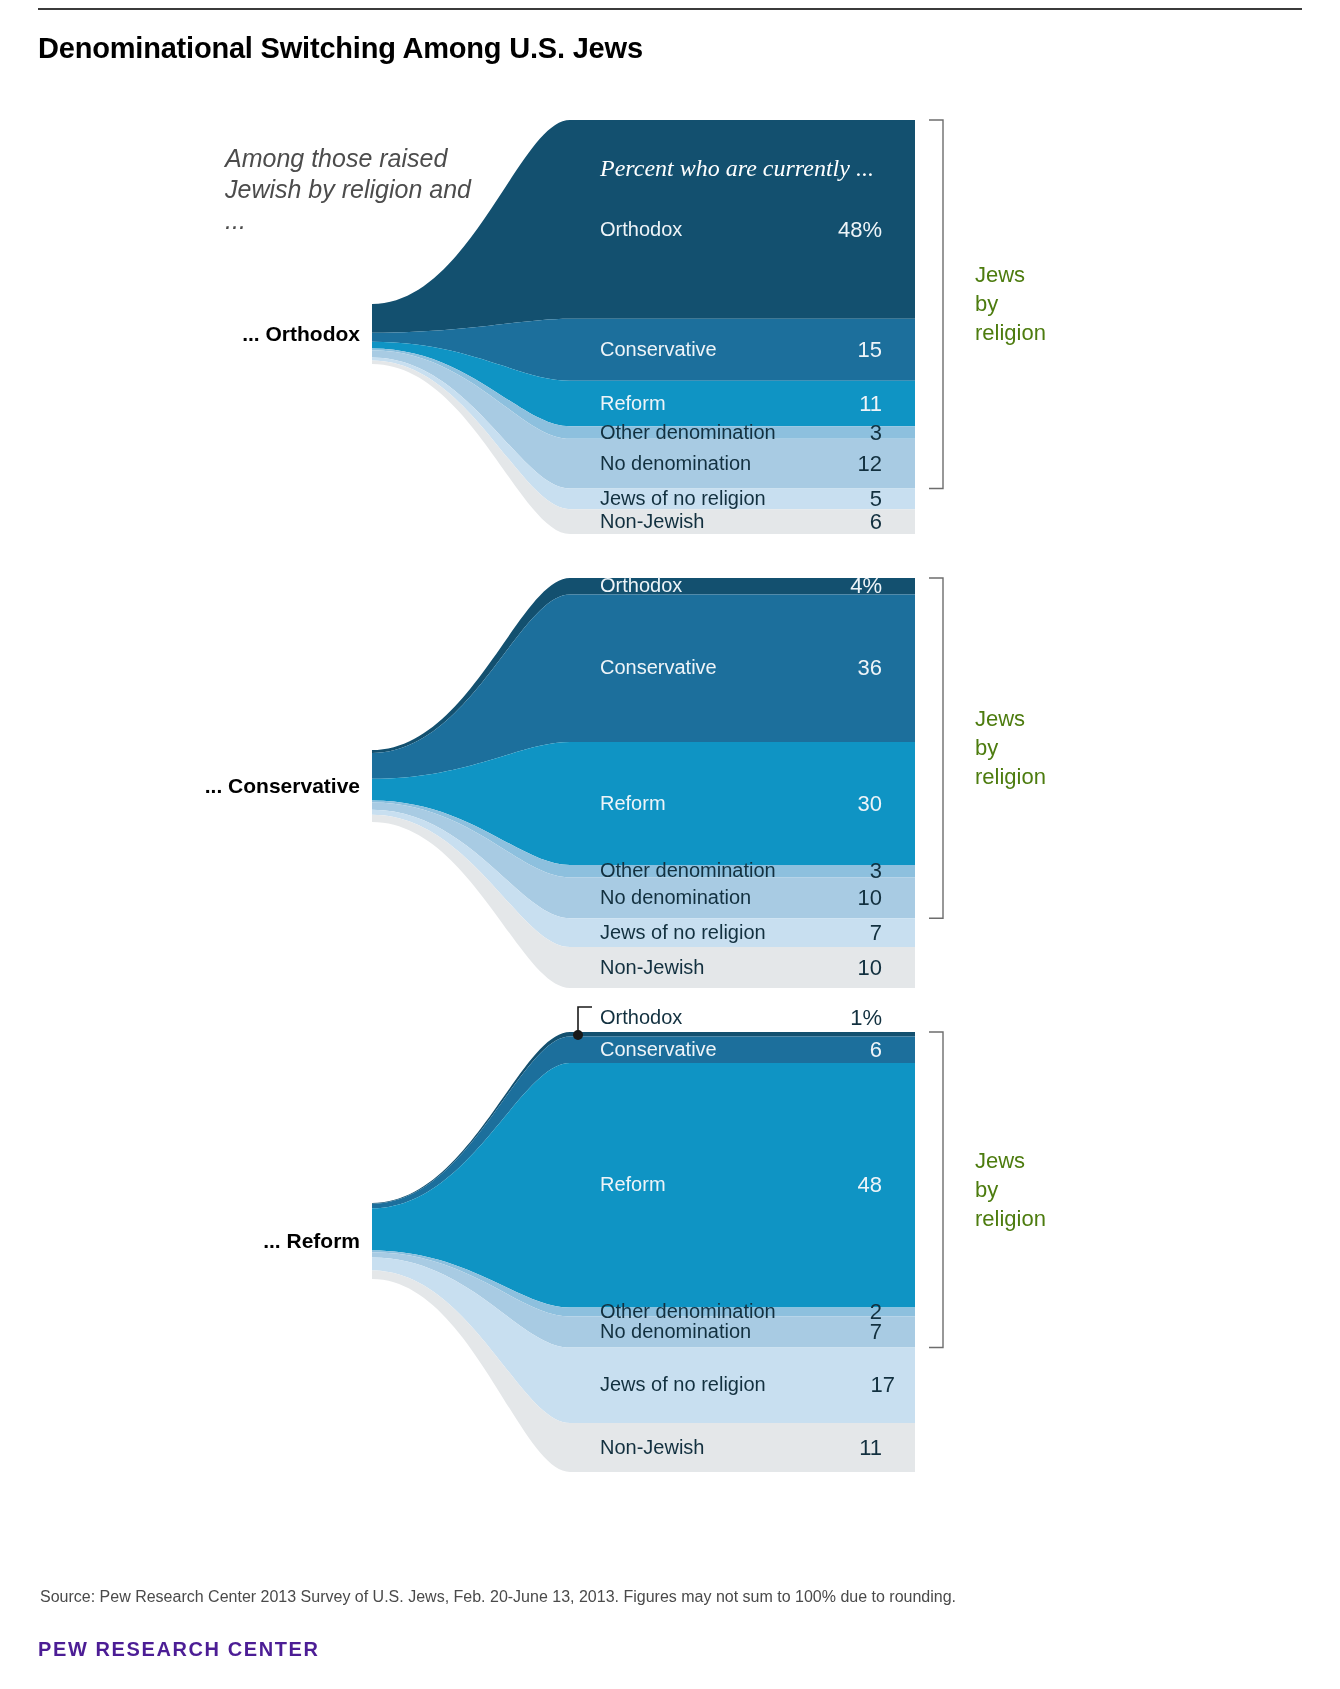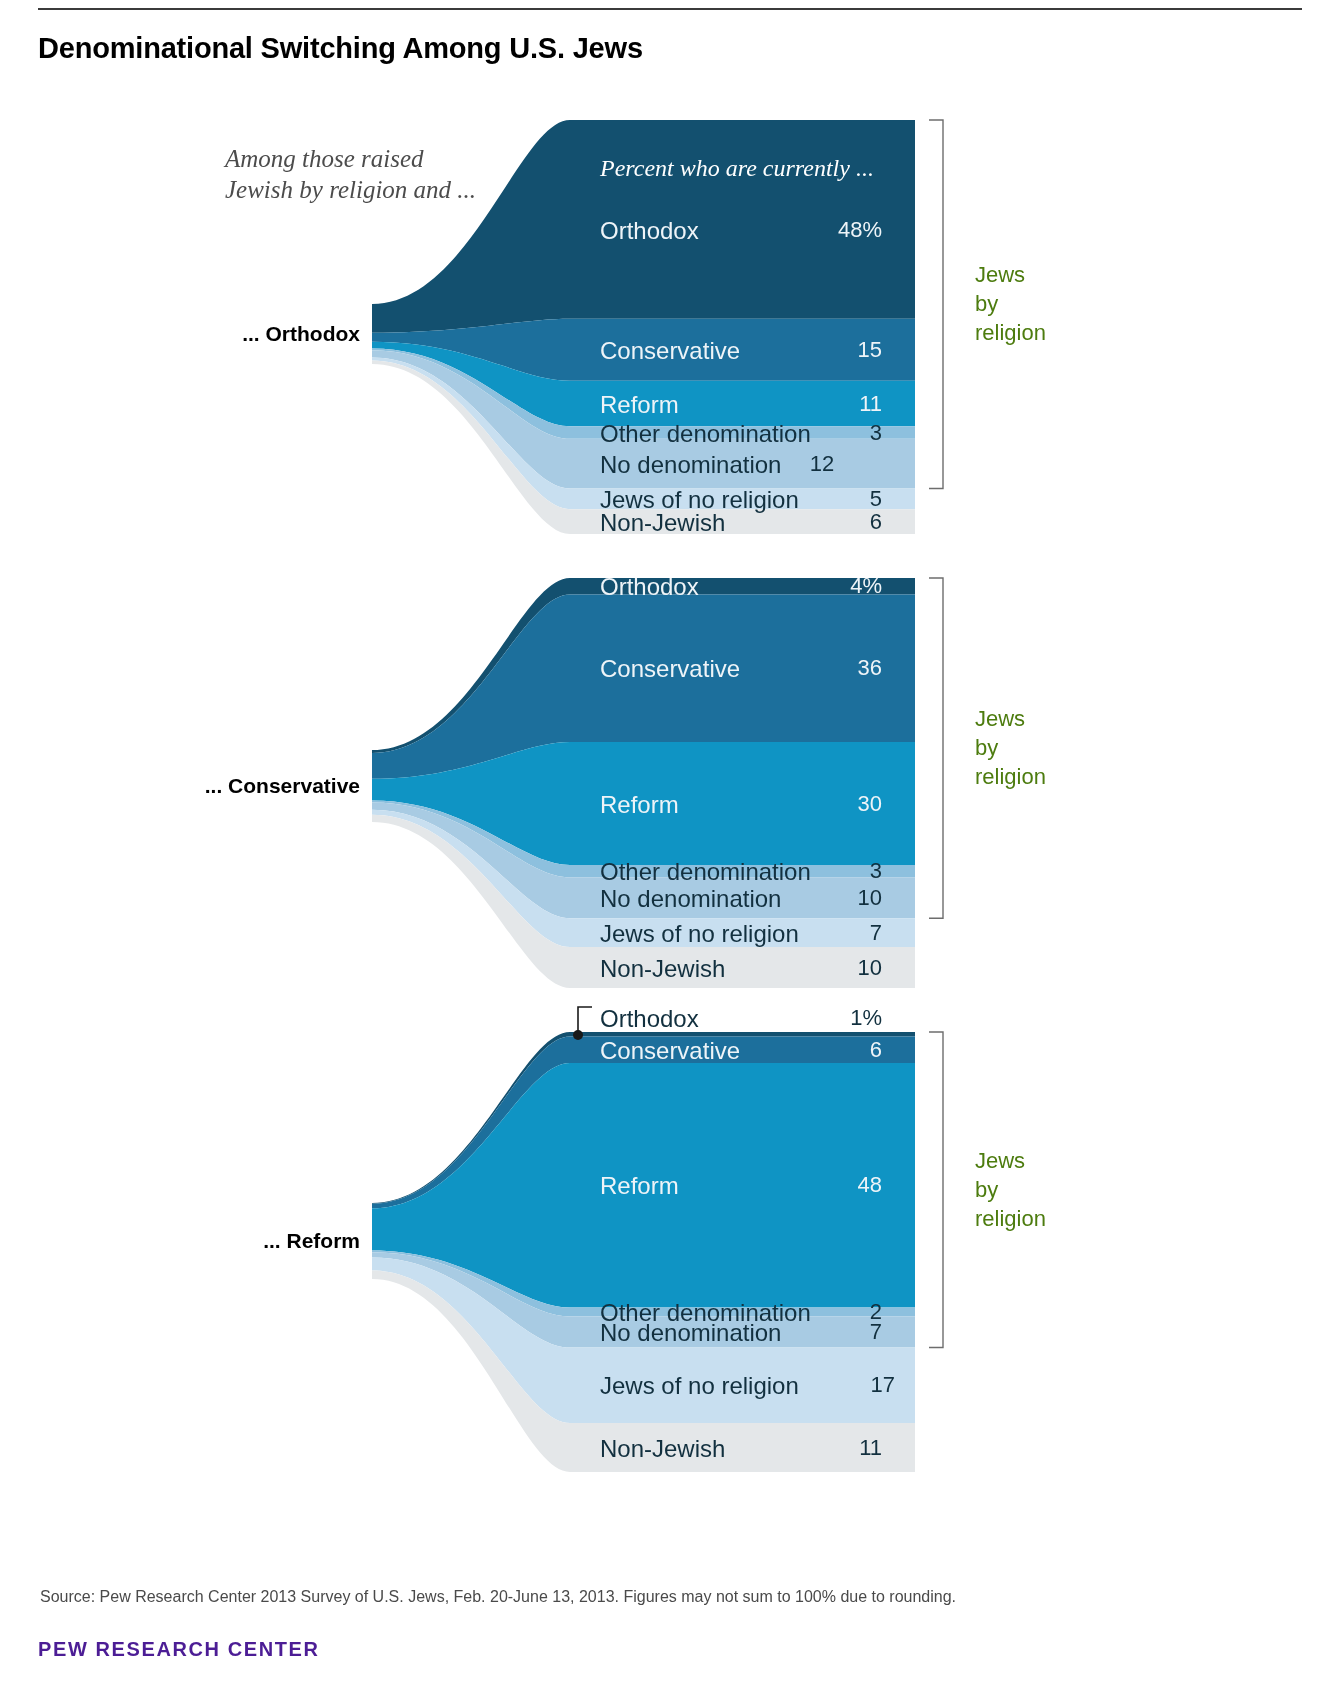--- a/index.html
+++ b/index.html
@@ -37,21 +37,21 @@
     font-weight: bold;
     letter-spacing: -0.2px;
     color: #000000;
   }
   
   .intro-note {
     position: absolute;
     left: 225px;
     top: 143px;
     width: 260px;
-    font-family: Liberation Serif, serif;
+    font-family: Liberation Sans, sans-serif;
     font-style: italic;
     font-size: 25px;
     line-height: 31px;
     color: #4c4c4c;
   }
   
   .panel {
     position: absolute;
     left: 0;
     width: 1340px;
@@ -64,21 +64,21 @@
   .source-label {
     position: absolute;
     font-size: 21px;
     font-weight: bold;
     color: #000000;
     text-align: right;
     white-space: nowrap;
   }
   .row-label {
     position: absolute;
-    font-size: 24px;
+    font-size: 20px;
     white-space: nowrap;
     line-height: 1;
   }
   .row-value {
     position: absolute;
     font-size: 22px;
     white-space: nowrap;
     text-align: right;
     line-height: 1;
   }
@@ -144,21 +144,21 @@
         <div class="header-note" style="left: 600px; top: 155px;">Percent who are currently ...</div>
         <div class="row-label row-lt" style="left: 600px; top: 219px;">Orthodox</div>
         <div class="row-value row-lt" style="left: 762px; width: 120px; top: 219px;">48%</div>
         <div class="row-label row-lt" style="left: 600px; top: 338.77px;">Conservative</div>
         <div class="row-value row-lt" style="left: 762px; width: 120px; top: 338.77px;">15</div>
         <div class="row-label row-lt" style="left: 600px; top: 392.59px;">Reform</div>
         <div class="row-value row-lt" style="left: 762px; width: 120px; top: 392.59px;">11</div>
         <div class="row-label row-dk" style="left: 600px; top: 421.57px;">Other denomination</div>
         <div class="row-value row-dk" style="left: 762px; width: 120px; top: 421.57px;">3</div>
         <div class="row-label row-dk" style="left: 600px; top: 452.62px;">No denomination</div>
-        <div class="row-value row-dk" style="left: 762px; width: 120px; top: 452.62px; text-align: center;">12</div>
+        <div class="row-value row-dk" style="left: 762px; width: 120px; top: 452.62px;">12</div>
         <div class="row-label row-dk" style="left: 600px; top: 487.81px;">Jews of no religion</div>
         <div class="row-value row-dk" style="left: 762px; width: 120px; top: 487.81px;">5</div>
         <div class="row-label row-dk" style="left: 600px; top: 510.58px;">Non-Jewish</div>
         <div class="row-value row-dk" style="left: 762px; width: 120px; top: 510.58px;">6</div>
         <div class="bracket-label" style="left: 975px; top: 260.23px;">
           <div>Jews</div>
           <div>by</div>
           <div>religion</div>
         </div>
       </div>

